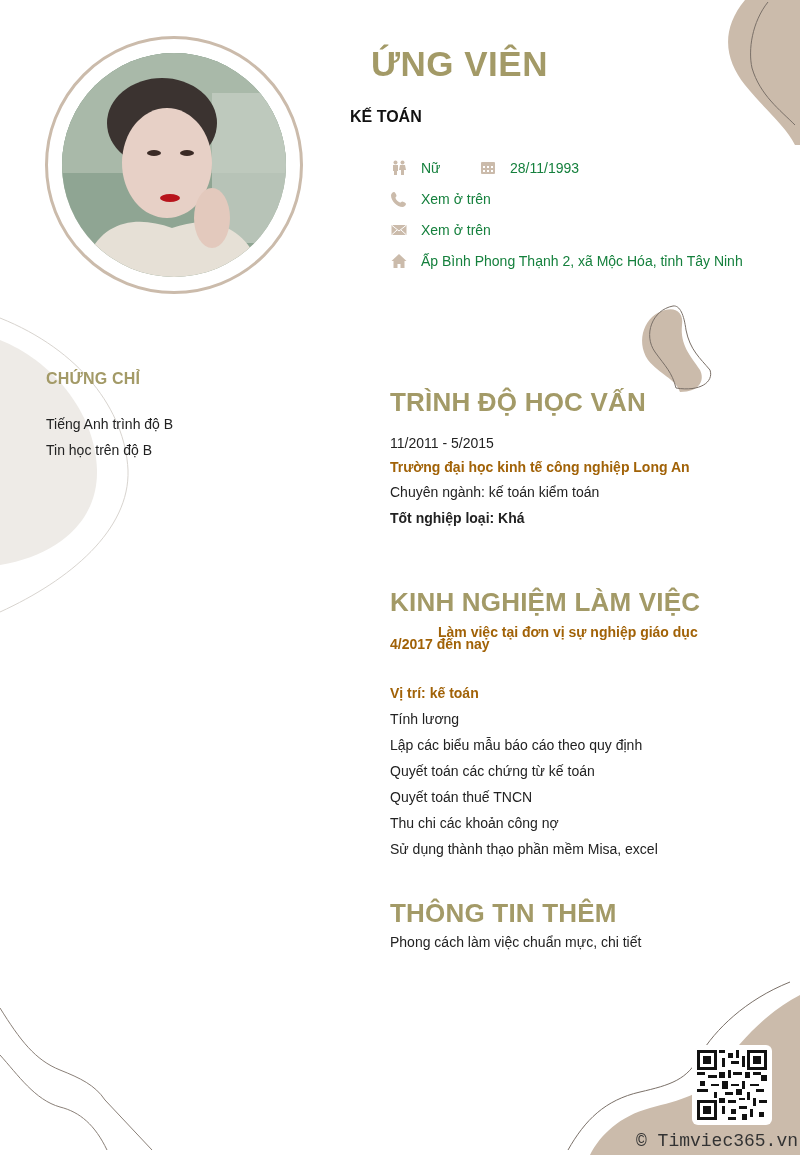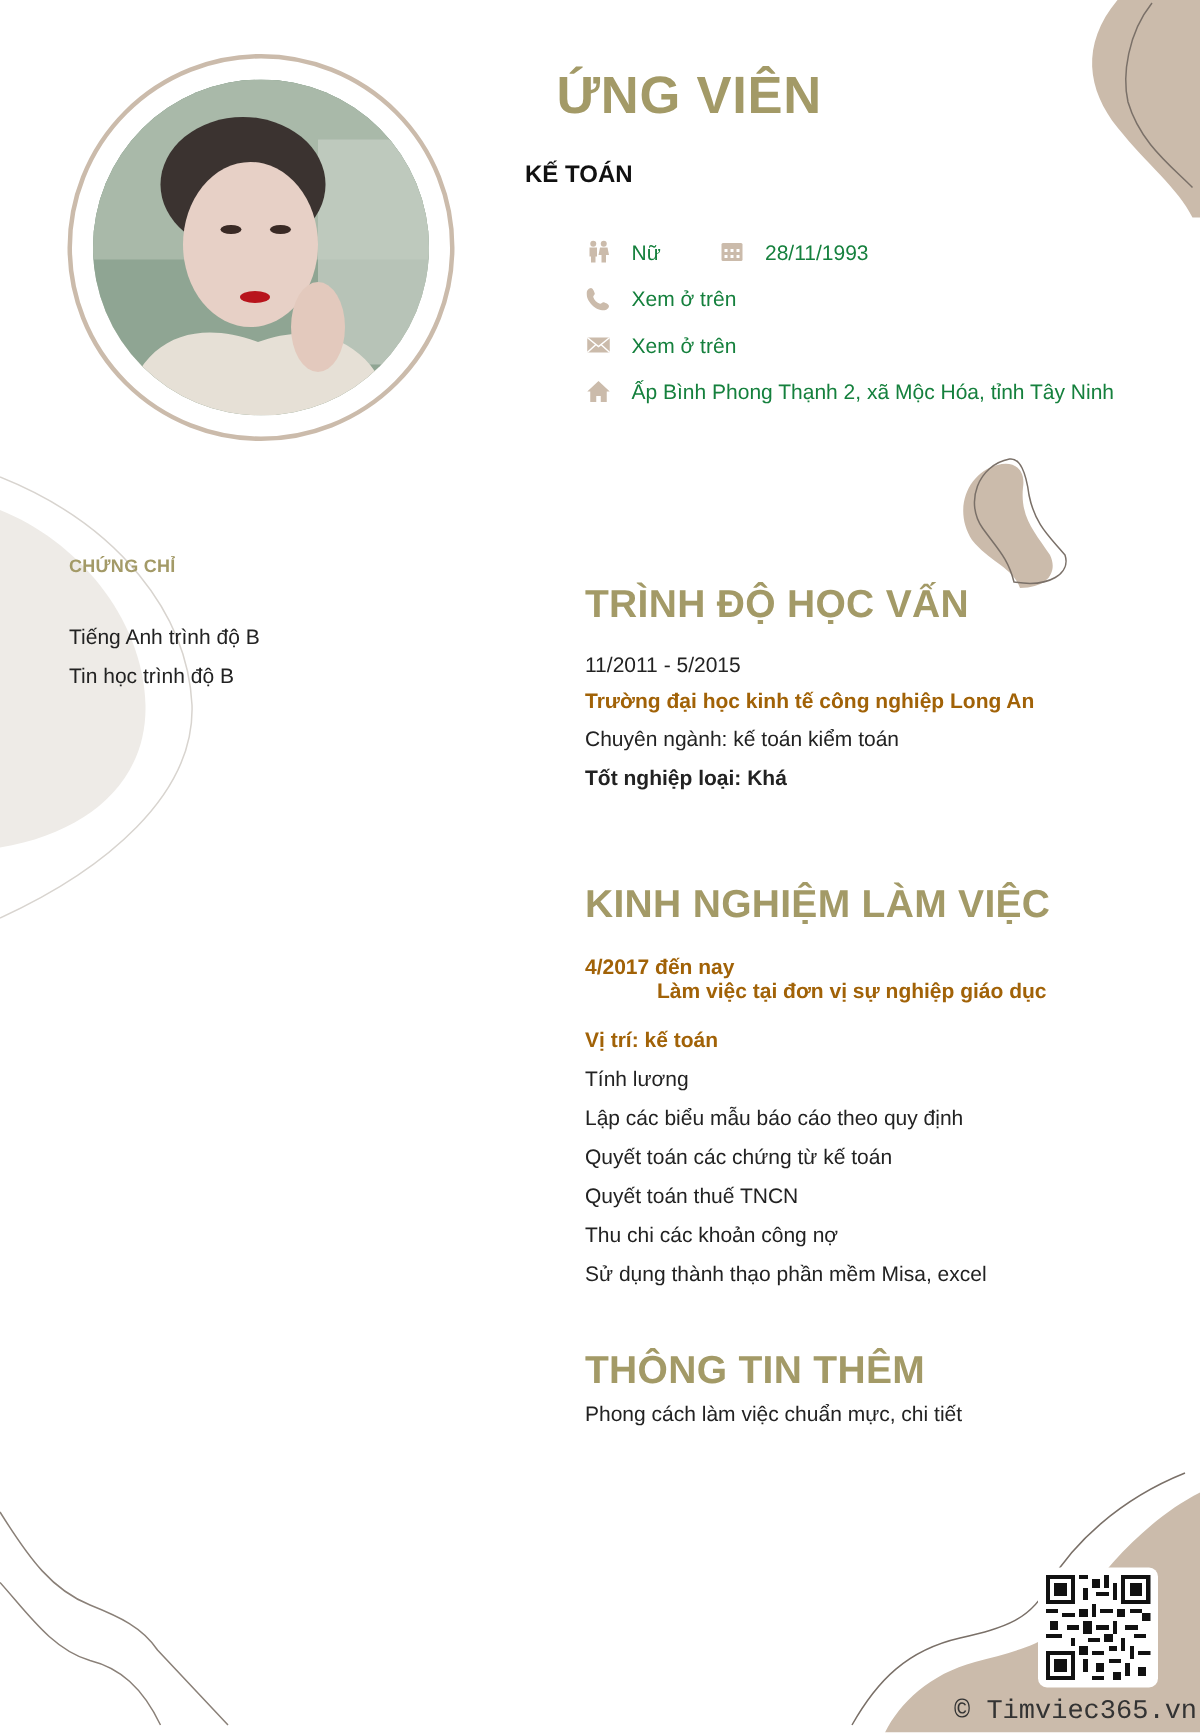--- a/index.html
+++ b/index.html
@@ -135,33 +135,33 @@
 </div>
 <div class="info-row" style="left:391px; top:253px;">
   <span class="ic">
     <svg viewBox="0 0 16 16">
         <path d="M8 1L0.5 8h2v7h4v-4h3v4h4V8h2z" fill="#cbbbab"></path>
       </svg>
   </span>
   <span>Ấp Bình Phong Thạnh 2, xã Mộc Hóa, tỉnh Tây Ninh</span>
 </div>
 
-<div class="section-title" style="left:46px; top:370px; font-size:12px;">CHỨNG CHỈ</div>
+<div class="section-title" style="left:46px; top:370px; font-size:16px;">CHỨNG CHỈ</div>
 <div class="line" style="left:46px; top:416px;">Tiếng Anh trình độ B</div>
-<div class="line" style="left:46px; top:442px;">Tin học trình độ B</div>
+<div class="line" style="left:46px; top:442px;">Tin học trên độ B</div>
 
 <div class="section-title" style="left:390px; top:387px;">TRÌNH ĐỘ HỌC VẤN</div>
 <div class="line" style="left:390px; top:435px;">11/2011 - 5/2015</div>
 <div class="line b" style="left:390px; top:459px;">Trường đại học kinh tế công nghiệp Long An</div>
 <div class="line" style="left:390px; top:484px;">Chuyên ngành: kế toán kiểm toán</div>
 <div class="line" style="left:390px; top:510px;font-weight:bold;">Tốt nghiệp loại: Khá</div>
 
 <div class="section-title" style="left:390px; top:587px;">KINH NGHIỆM LÀM VIỆC</div>
 <div class="line b" style="left:390px; top:636px;">4/2017 đến nay</div>
-<div class="line b" style="left:390px; top:652px;padding-left:48px;">Làm việc tại đơn vị sự nghiệp giáo dục</div>
+<div class="line b" style="left:390px; top:624px;padding-left:48px;">Làm việc tại đơn vị sự nghiệp giáo dục</div>
 <div class="line b" style="left:390px; top:685px;">Vị trí: kế toán</div>
 <div class="line" style="left:390px; top:711px;">Tính lương</div>
 <div class="line" style="left:390px; top:737px;">Lập các biểu mẫu báo cáo theo quy định</div>
 <div class="line" style="left:390px; top:763px;">Quyết toán các chứng từ kế toán</div>
 <div class="line" style="left:390px; top:789px;">Quyết toán thuế TNCN</div>
 <div class="line" style="left:390px; top:815px;">Thu chi các khoản công nợ</div>
 <div class="line" style="left:390px; top:841px;">Sử dụng thành thạo phần mềm Misa, excel</div>
 
 <div class="section-title" style="left:390px; top:898px;">THÔNG TIN THÊM</div>
 <div class="line" style="left:390px; top:934px;">Phong cách làm việc chuẩn mực, chi tiết</div>

